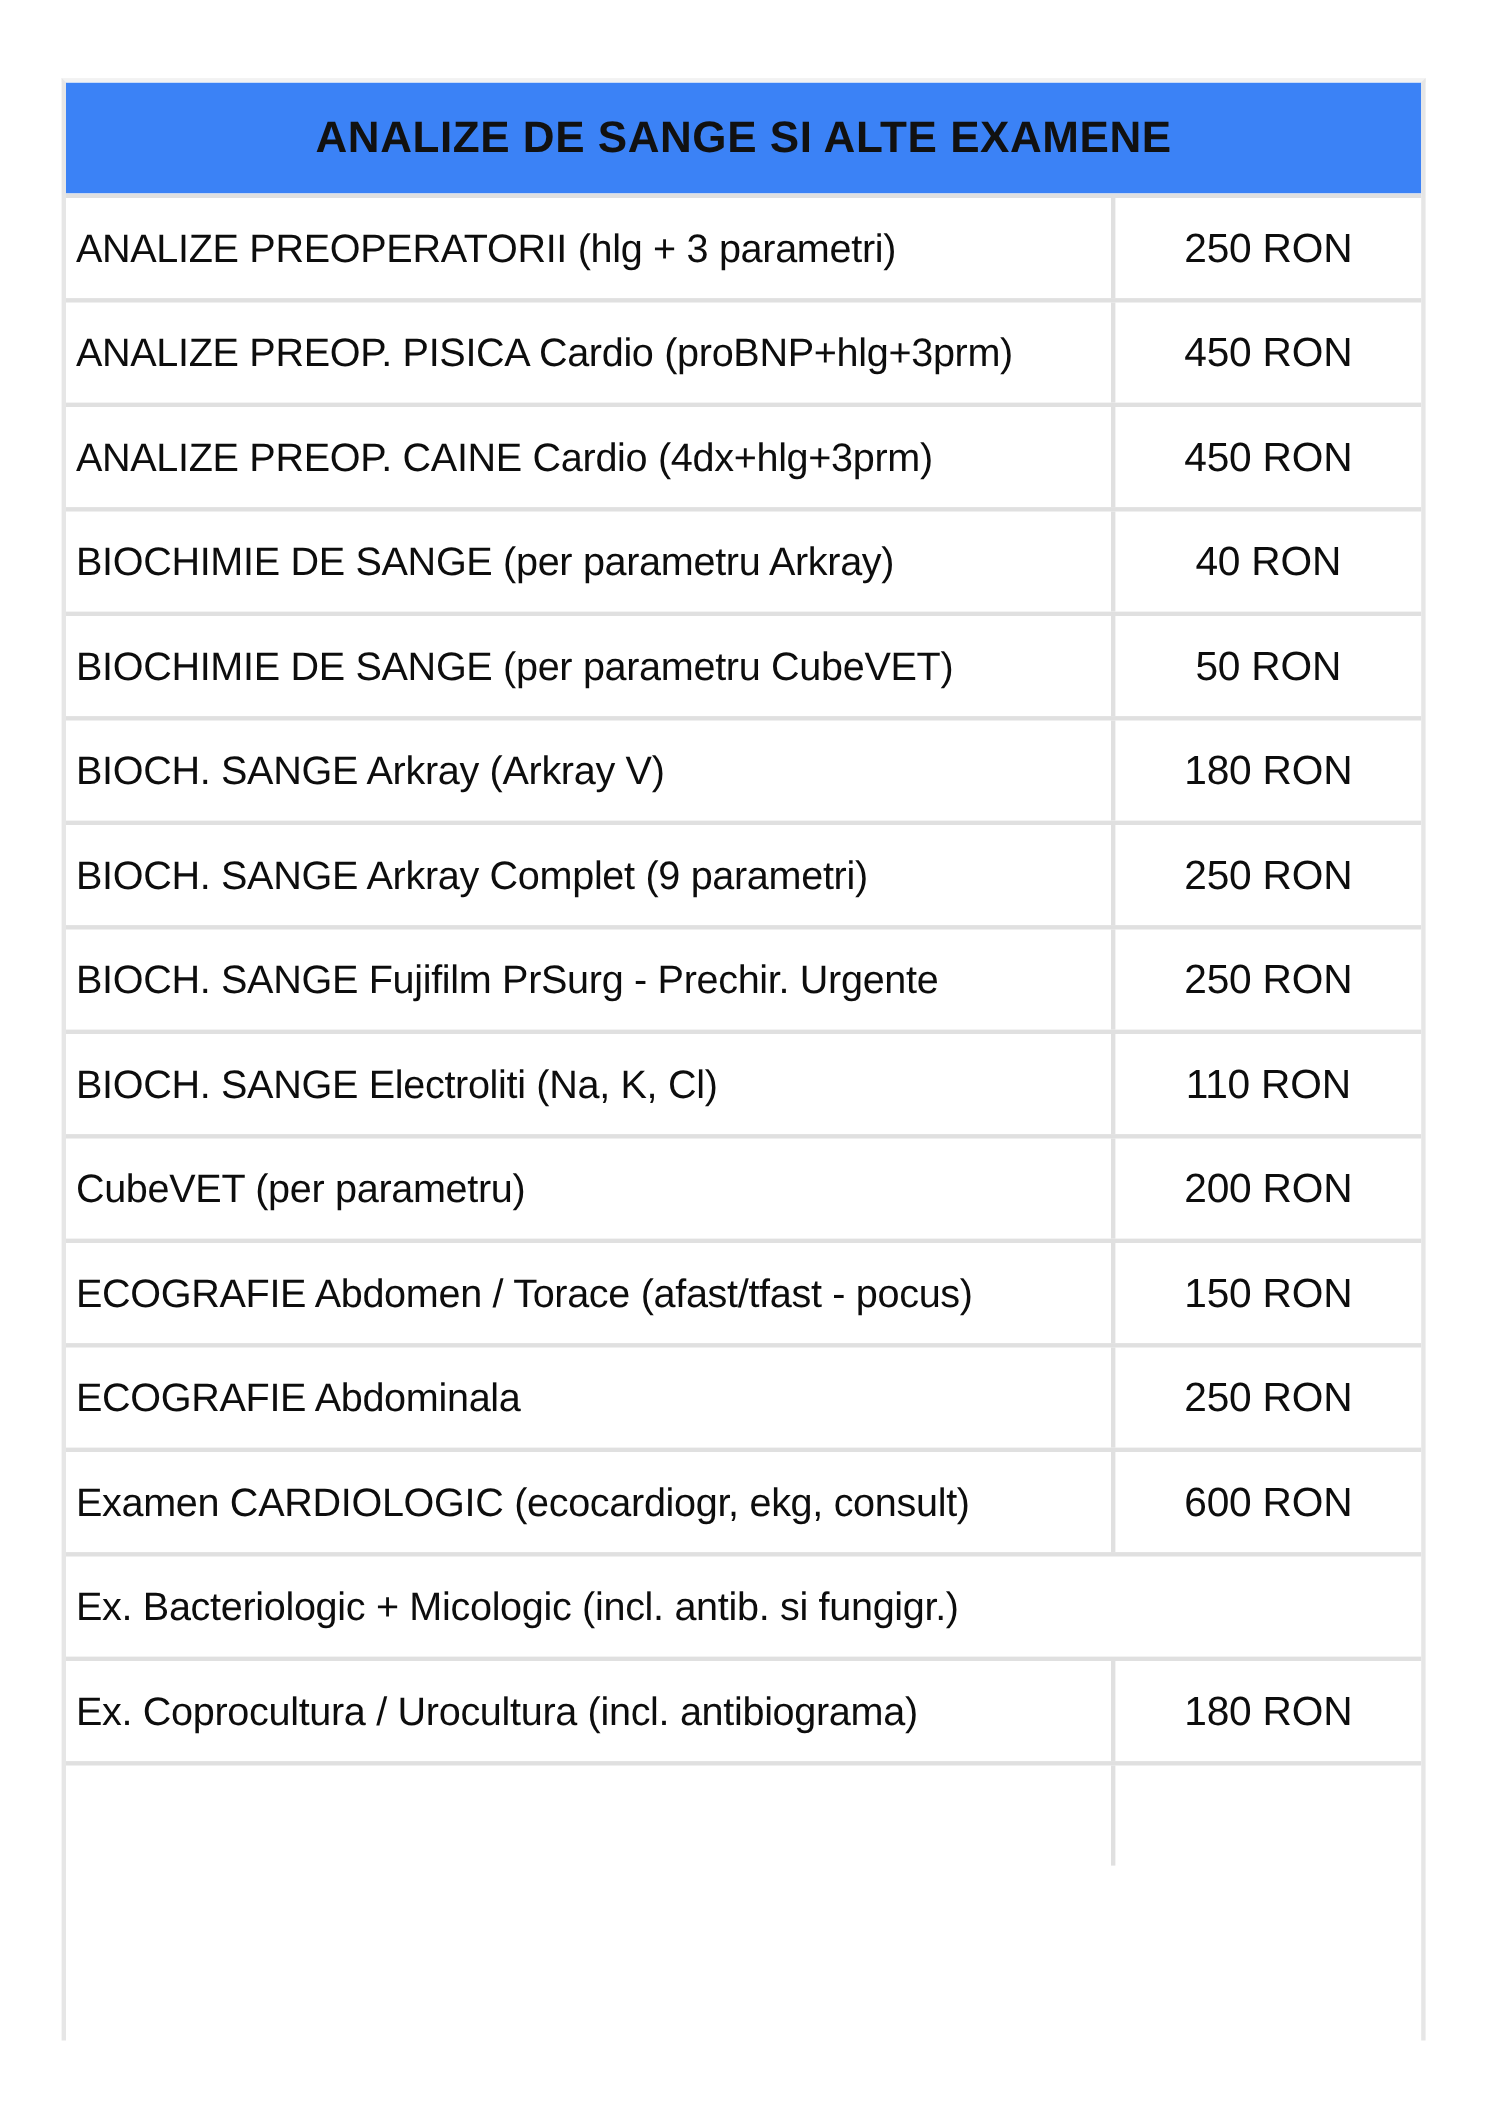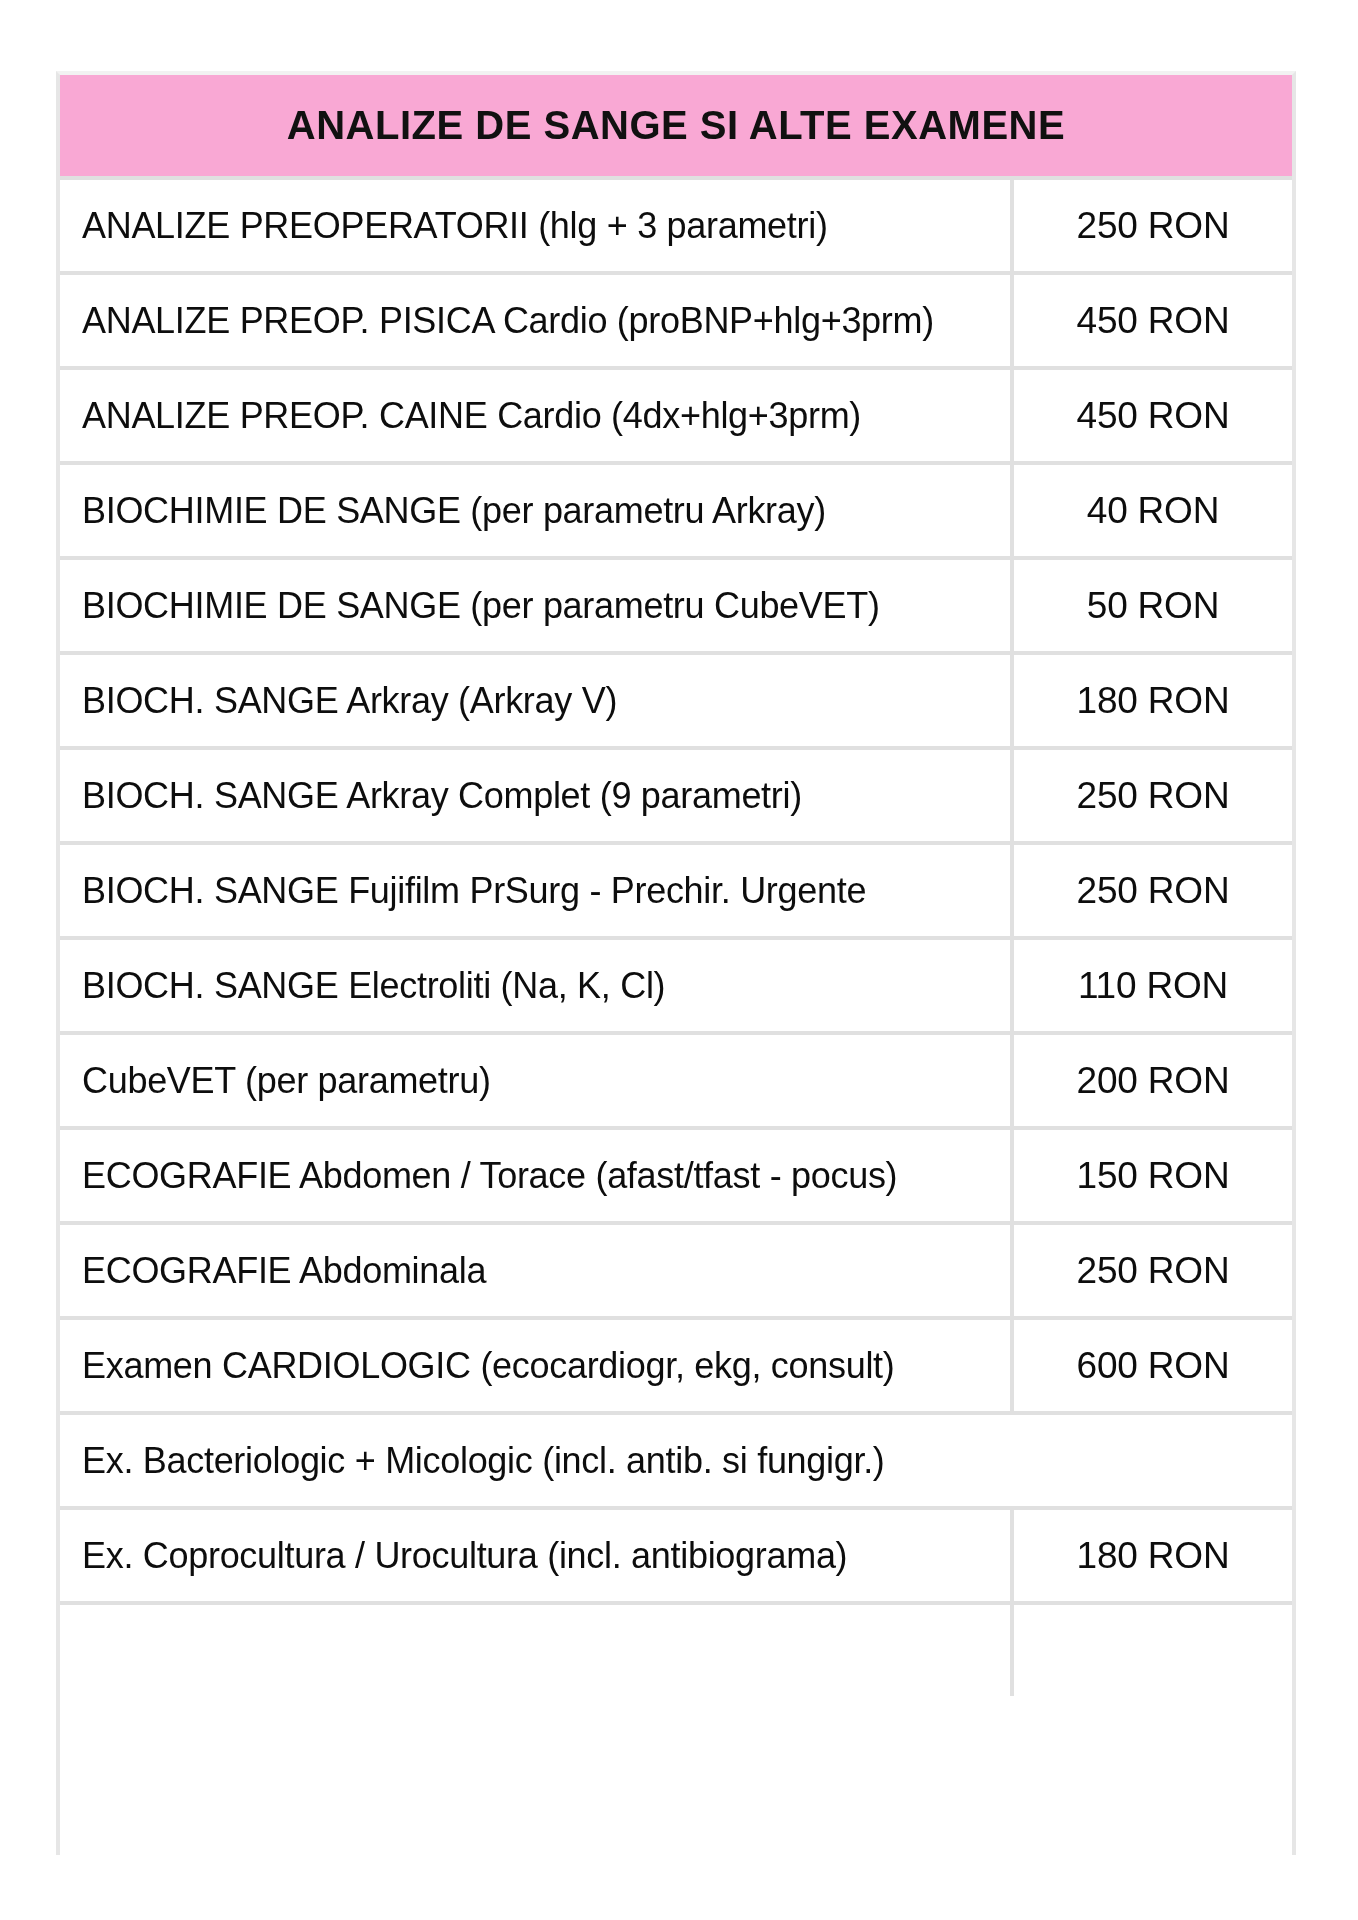--- a/index.html
+++ b/index.html
@@ -23,42 +23,42 @@
     height: 1784px;            
     box-sizing: border-box;
     border-left: 4px solid #e6e6e6;
     border-right: 4px solid #e6e6e6;
     border-top: 4px solid #f2f2f2;
     overflow: hidden;
     background: #ffffff;
   }
   .table-header {
     height: 101px;
-    background: #f9a8d4;
+    background: #3b82f6;
     display: flex;
     align-items: center;
     justify-content: center;
     font-size: 40px;
     font-weight: bold;
     letter-spacing: 0.5px;
     color: #111111;
     white-space: nowrap;
   }
   .table-row {
     height: 95px;
     box-sizing: border-box;
     border-top: 4px solid #e0e0e0;
     display: flex;
     align-items: stretch;
     background: #ffffff;
   }
   .cell-name {
     width: 950px;
     box-sizing: border-box;
-    padding-left: 22px;
+    padding-left: 9px;
     display: flex;
     align-items: center;
     font-size: 36px;
     letter-spacing: -0.3px;
     white-space: nowrap;
     overflow: hidden;
   }
   .cell-price {
     flex: 1;
     border-left: 4px solid #e0e0e0;

